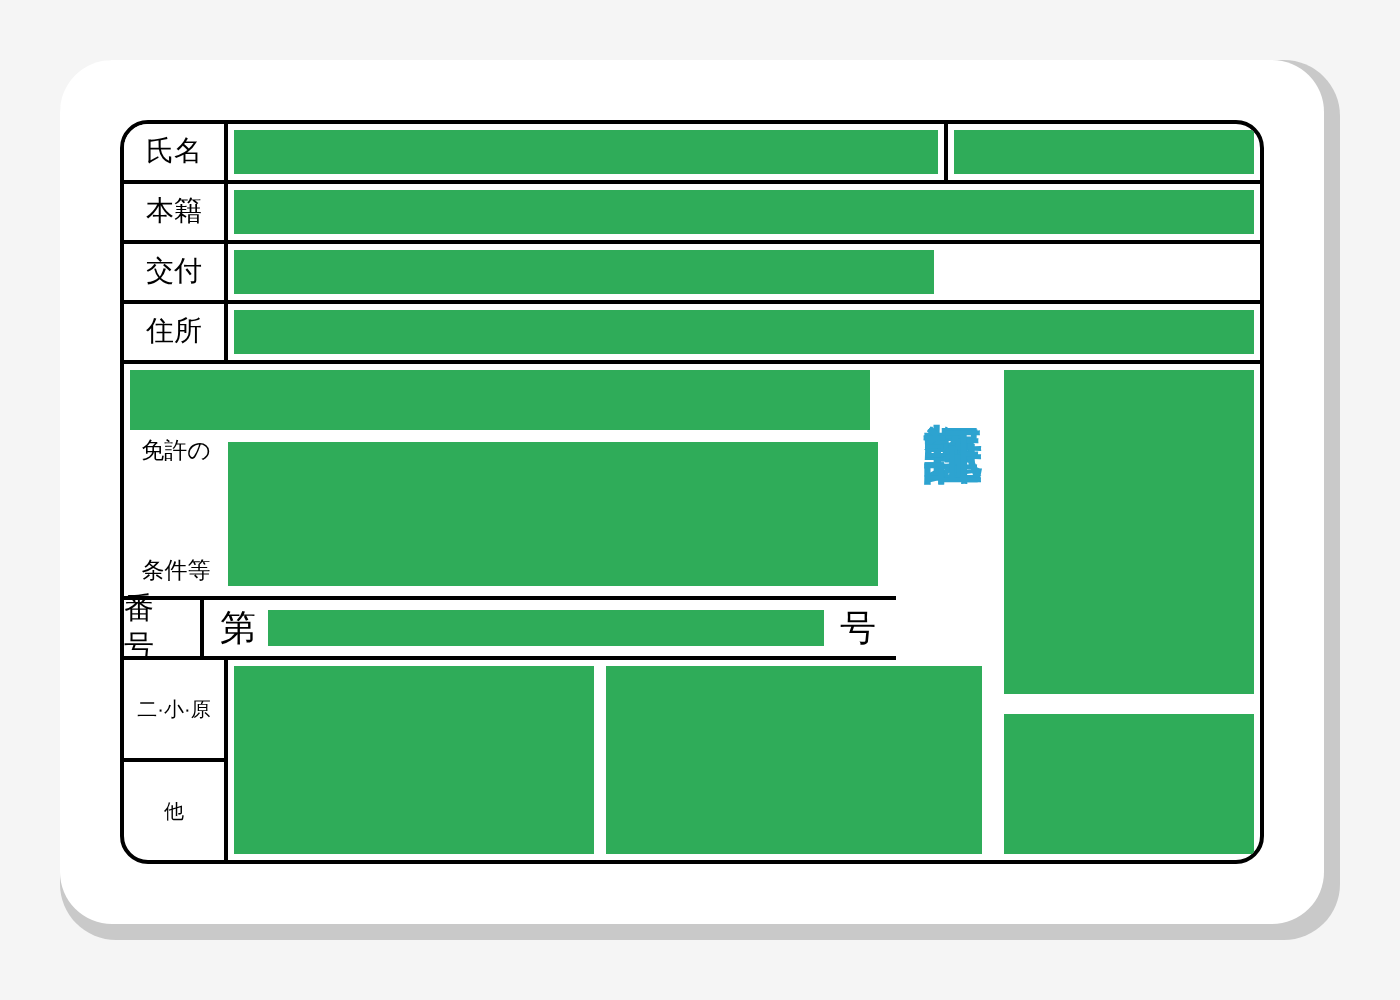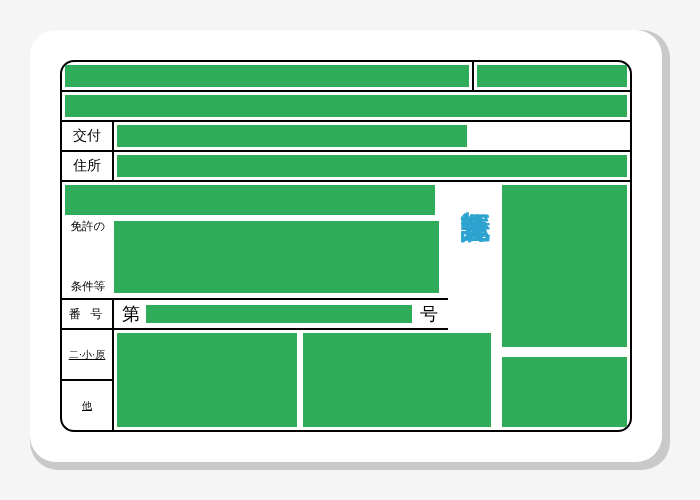--- a/index.html
+++ b/index.html
@@ -135,27 +135,27 @@
     left: 0;
     top: 116px;
     width: 386px;
     height: 32px;
     border-top: 2px solid #000;
     border-bottom: 2px solid #000;
     display: flex;
     align-items: center;
   }
   .num-label {
-    width: 52px;
+    width: 40px;
     height: 100%;
     border-right: 2px solid #000;
     display: flex;
     align-items: center;
     justify-content: center;
-    font-size: 12px;
+    font-size: 15px;
     letter-spacing: 3px;
   }
   .num-prefix {
     padding: 0 6px 0 8px;
     font-size: 18px;
   }
   .num-green {
     flex: 1;
     height: 18px;
     background: #2fac59;
@@ -164,21 +164,20 @@
     padding: 0 10px 0 8px;
     font-size: 18px;
   }
   .class-area {
     position: absolute;
     left: 0;
     top: 148px;
     bottom: 0;
     width: 432px;
     display: flex;
-    text-decoration: underline;
   }
   .class-labels {
     width: 52px;
     border-right: 2px solid #000;
     display: flex;
     flex-direction: column;
   }
   .class-label-cell {
     flex: 1;
     border-bottom: 2px solid #000;
@@ -205,25 +204,27 @@
   }
 </style>
 </head>
 <body>
 
 <div class="card-shadow">
   <div class="card">
     <div class="frame">
 
       <div class="row">
+        <div class="label-cell">氏名</div>
         <div class="green-fill"></div>
         <div class="divider-v"></div>
         <div class="green-fill" style="flex:0 0 150px"></div>
       </div>
       <div class="row">
+        <div class="label-cell">本籍</div>
         <div class="green-fill"></div>
       </div>
       <div class="row">
         <div class="label-cell">交付</div>
         <div class="green-fill" style="flex:0 0 350px"></div>
         <div style="flex:1"></div>
       </div>
       <div class="row">
         <div class="label-cell">住所</div>
         <div class="green-fill"></div>

